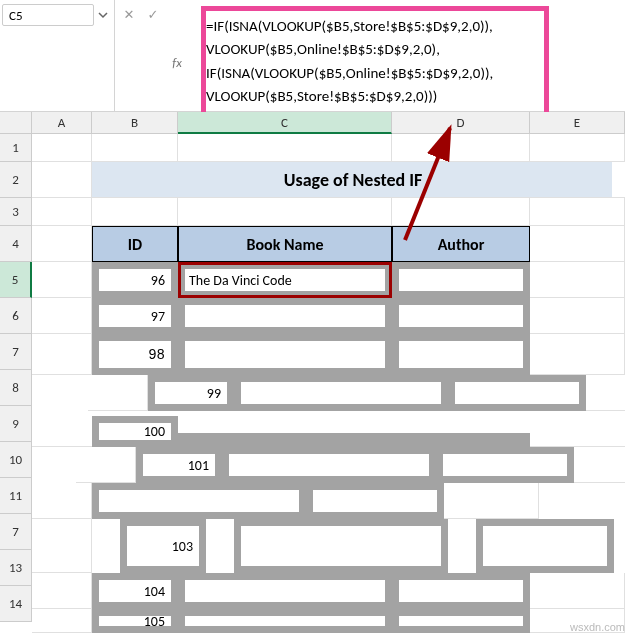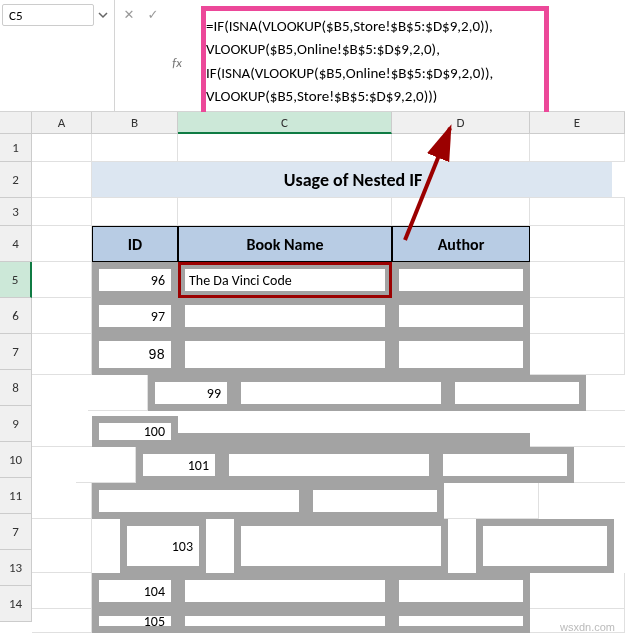--- a/index.html
+++ b/index.html
@@ -168,21 +168,21 @@
 
     .active-sel {
       position: absolute;
       border: 3px solid #9b0000;
       pointer-events: none;
       z-index: 5;
     }
 
     .watermark {
       position: absolute;
-      right: 10px;
+      right: 0;
       bottom: 4px;
       font-size: 11px;
       color: #bbb;
       font-family: Arial, sans-serif;
     }
   </style>
 </head>
 <body>
 
 <div class="formula-bar">

